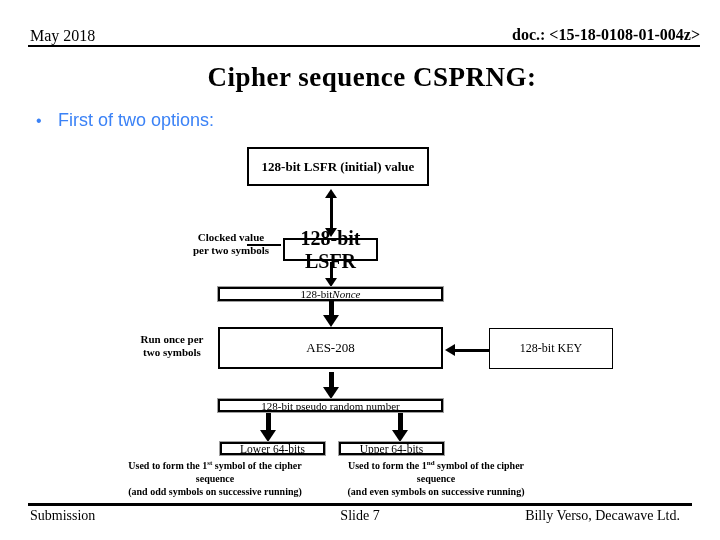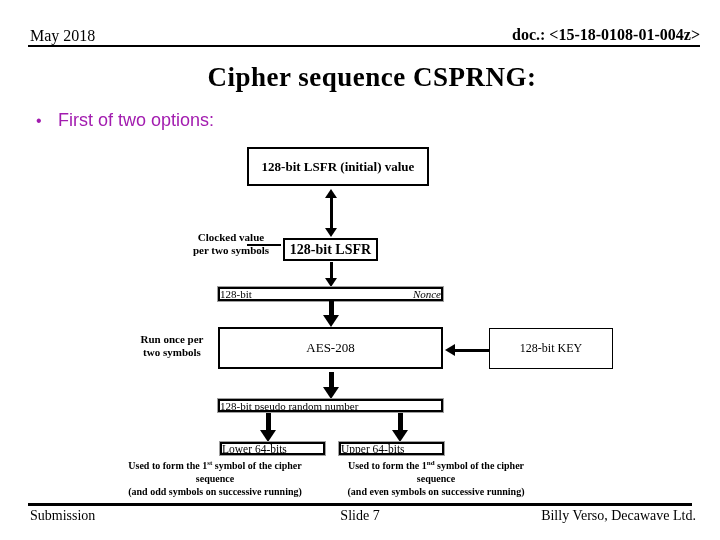--- a/index.html
+++ b/index.html
@@ -10,28 +10,28 @@
   }
   
   .hdr-date { position:absolute; left:30px; top:27px; font-size:16px; }
   .hdr-doc  { position:absolute; right:20px; top:26px; font-size:16px; font-weight:bold; }
   .hdr-line { position:absolute; left:28px; top:45px; width:672px; height:2px; background:#000; }
   
   .title { position:absolute; left:0; top:62px; width:100%; text-align:center;
            font-size:27px; font-weight:bold; letter-spacing:0.5px;padding-left:24px; }
   
   .bullet-row { position:absolute; left:36px; top:110px; font-family:"Liberation Sans","DejaVu Sans",sans-serif;
-                font-size:18px; color:#a21caf; }
+                font-size:18px; color:#3b82f6; }
   .bullet-marker { display:inline-block; width:22px; font-size:16px; }
   
   .dbox { position:absolute; border:2px solid #000; background:#fff;
           display:flex; align-items:center; justify-content:center; text-align:center; }
-  .shadowed { outline:1px solid #a0a0a0;justify-content:space-between; }
+  .shadowed { outline:1px solid #a0a0a0; }
   .b-lsfr-init { left:247px; top:147px; width:182px; height:39px; font-size:13px; font-weight:bold; }
-  .b-lsfr      { left:283px; top:238px; width:95px;  height:23px; font-size:14px; font-weight:bold; }
+  .b-lsfr      { left:283px; top:238px; width:95px;  height:23px; font-size:20px; font-weight:bold; }
   .b-nonce     { left:218px; top:287px; width:225px; height:14px; font-size:11px; }
   .b-aes       { left:218px; top:327px; width:225px; height:42px; font-size:13px; }
   .b-key       { left:489px; top:328px; width:124px; height:41px; font-size:12px; border-width:1.5px; }
   .b-pseudo    { left:218px; top:399px; width:225px; height:13px; font-size:11px; }
   .b-lower     { left:220px; top:442px; width:105px; height:13px; font-size:11.5px; }
   .b-upper     { left:339px; top:442px; width:105px; height:13px; font-size:11.5px; }
   .it { font-style:italic; }
   
   .vline { position:absolute; background:#000; }
   .tri { position:absolute; width:0; height:0; }
@@ -47,21 +47,21 @@
   .connector { position:absolute; background:#000; }
   
   .caption { position:absolute; font-size:10px; font-weight:bold; line-height:13px; text-align:center; }
   .cap-left  { left:110px; top:459px; width:210px; }
   .cap-right { left:331px; top:459px; width:210px; }
   .caption sup { font-size:7px; line-height:0; }
   
   .ftr-line   { position:absolute; left:28px; top:503px; width:664px; height:3px; background:#000; }
   .ftr-left   { position:absolute; left:30px;  top:508px; font-size:14px; }
   .ftr-center { position:absolute; left:0; width:100%; text-align:center; top:508px; font-size:14px; }
-  .ftr-right  { position:absolute; right:24px; top:508px; font-size:14px;text-align:right; }
+  .ftr-right  { position:absolute; right:40px; top:508px; font-size:14px;text-align:right; }
 </style>
 </head>
 <body>
 
 <div class="slide">
 
   <div class="hdr-date">May 2018</div>
   <div class="hdr-doc">doc.: &lt;15-18-0108-01-004z&gt;</div>
   <div class="hdr-line"></div>
 

